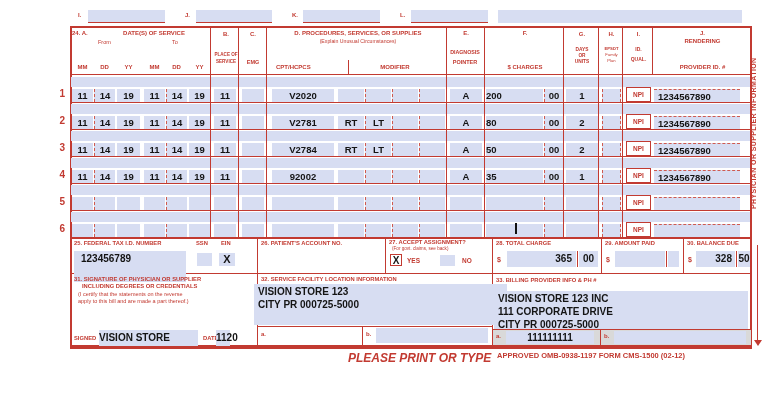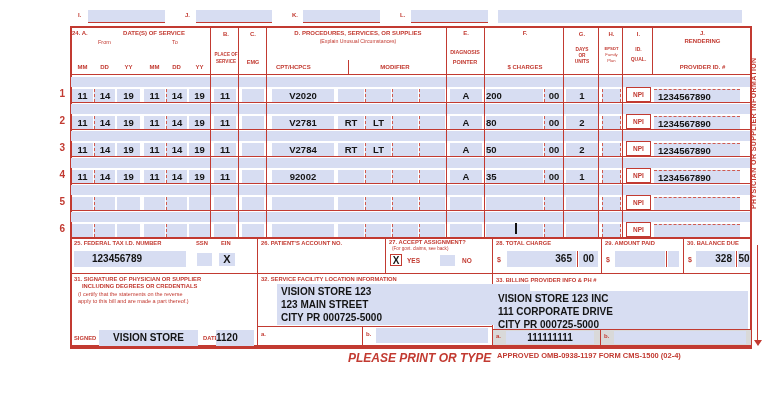--- a/index.html
+++ b/index.html
@@ -265,21 +265,21 @@
 
   <div class="vln" style="left:257px;top:237px;width:1px;height:110px"></div>
   <div class="vln" style="left:385px;top:237px;width:1px;height:36px"></div>
   <div class="vln" style="left:492px;top:237px;width:1px;height:110px"></div>
   <div class="vln" style="left:601px;top:237px;width:1px;height:36px"></div>
   <div class="vln" style="left:683px;top:237px;width:1px;height:36px"></div>
 
   <span class="lbl" style="left:74px;top:240px;font-size:5.8px">25. FEDERAL TAX I.D. NUMBER</span>
   <span class="lbl" style="left:196px;top:240px;font-size:5.8px">SSN</span>
   <span class="lbl" style="left:221px;top:240px;font-size:5.8px">EIN</span>
-  <div class="fld val" style="left:74px;top:251px;width:112px;height:16px;line-height:16px;padding-left:18px">123456789</div>
+  <div class="fld val" style="left:74px;top:251px;width:112px;height:31px;line-height:16px;padding-left:7px">123456789</div>
   <div class="chkbox" style="left:197px;top:253px;width:15px;height:13px"></div>
   <div class="chkbox" style="left:219px;top:253px;width:16px;height:13px;font-size:11px;line-height:13px">X</div>
 
   <span class="lbl" style="left:261px;top:240px;font-size:5.8px">26. PATIENT'S ACCOUNT NO.</span>
 
   <span class="lbl" style="left:389px;top:239px;font-size:5.8px">27. ACCEPT ASSIGNMENT?</span>
   <span class="lbl" style="left:392px;top:246px;font-size:4.6px;font-weight:normal">(For govt. claims, see back)</span>
   <div class="abs" style="left:390px;top:254px;width:12px;height:12px;background:#fff;border:1px solid #c23a31;font-weight:bold;font-size:10px;line-height:11px;text-align:center;color:#141414">X</div>
   <span class="lbl" style="left:407px;top:257px;font-size:6.5px">YES</span>
   <div class="chkbox" style="left:440px;top:255px;width:15px;height:11px"></div>
@@ -301,28 +301,27 @@
   <span class="lbl" style="left:688px;top:256px;font-size:7px">$</span>
   <div class="fld val" style="left:696px;top:251px;width:39px;height:16px;line-height:16px;text-align:right;padding-right:3px">328</div>
   <div class="vln" style="left:736px;top:251px;width:1px;height:16px"></div>
   <div class="fld val" style="left:738px;top:251px;width:12px;height:16px;line-height:16px;text-align:center">50</div>
 
   <span class="lbl" style="left:74px;top:276px;font-size:5.8px">31. SIGNATURE OF PHYSICIAN OR SUPPLIER</span>
   <span class="lbl" style="left:82px;top:283px;font-size:5.8px">INCLUDING DEGREES OR CREDENTIALS</span>
   <span class="lbl" style="left:78px;top:291px;font-size:5.5px;font-weight:normal">(I certify that the statements on the reverse</span>
   <span class="lbl" style="left:78px;top:298px;font-size:5.5px;font-weight:normal">apply to this bill and are made a part thereof.)</span>
   <span class="lbl" style="left:74px;top:335px;font-size:5.8px">SIGNED</span>
-  <div class="fld val" style="left:99px;top:330px;width:99px;height:16px;line-height:16px;text-align:center">VISION STORE</div>
+  <div class="fld val" style="left:99px;top:330px;width:99px;height:16px;line-height:16px;">VISION STORE</div>
   <span class="lbl" style="left:203px;top:335px;font-size:5.8px">DATE</span>
-  <div class="fld val" style="left:216px;top:330px;width:38px;height:16px;line-height:16px;text-align:left">1120</div>
+  <div class="fld val" style="left:216px;top:330px;width:14px;height:16px;line-height:16px;text-align:left">1120</div>
 
   <span class="lbl" style="left:261px;top:276px;font-size:5.8px">32. SERVICE FACILITY LOCATION INFORMATION</span>
-  <div class="addr" style="left:277px;top:284px;width:253px;height:41px">
+  <div class="addr" style="left:254px;top:284px;width:253px;height:41px">
     <div>VISION STORE 123</div>
-    <div>123 MAIN STREET</div>
     <div>CITY PR 000725-5000</div>
   </div>
   <div class="hln" style="left:258px;top:326px;width:234px;height:1px"></div>
   <span class="lbl" style="left:261px;top:331px;font-size:6px">a.</span>
   <div class="vln" style="left:362px;top:326px;width:1px;height:19px"></div>
   <span class="lbl" style="left:366px;top:331px;font-size:6px">b.</span>
   <div class="fld val" style="left:376px;top:328px;width:112px;height:15px;line-height:15px"></div>
 
   <span class="lbl" style="left:496px;top:277px;font-size:5.8px">33. BILLING PROVIDER INFO &amp; PH #</span>
   <div class="addr" style="left:494px;top:291px;width:254px;height:38px">
@@ -331,18 +330,18 @@
     <div>CITY PR 000725-5000</div>
   </div>
   <div class="abs" style="left:493px;top:329px;width:258px;height:16px;background:#d9d9d9;border-top:1px solid #c23a31"></div>
   <span class="lbl" style="left:496px;top:333px;font-size:6px">a.</span>
   <div class="fld val" style="left:506px;top:331px;width:88px;height:13px;line-height:13px;text-align:center">111111111</div>
   <div class="vln" style="left:600px;top:329px;width:1px;height:16px"></div>
   <span class="lbl" style="left:604px;top:333px;font-size:6px">b.</span>
   <div class="fld val" style="left:614px;top:331px;width:132px;height:13px;line-height:13px"></div>
 
   <span class="lbl" style="left:348px;top:351px;font-size:12px;font-style:italic">PLEASE PRINT OR TYPE</span>
-  <span class="lbl" style="left:497px;top:351px;font-size:7.5px;font-weight:600">APPROVED OMB-0938-1197 FORM CMS-1500 (02-4)</span>
+  <span class="lbl" style="left:497px;top:351px;font-size:7.5px;font-weight:600">APPROVED OMB-0938-1197 FORM CMS-1500 (02-12)</span>
 
   <div class="vside">PHYSICIAN OR SUPPLIER INFORMATION</div>
   <div class="vln" style="left:757px;top:245px;width:1px;height:96px"></div>
   <div class="abs" style="left:754px;top:340px;width:0;height:0;border-left:4px solid transparent;border-right:4px solid transparent;border-top:6px solid #c23a31"></div>
 </div>
 
 </body></html>

